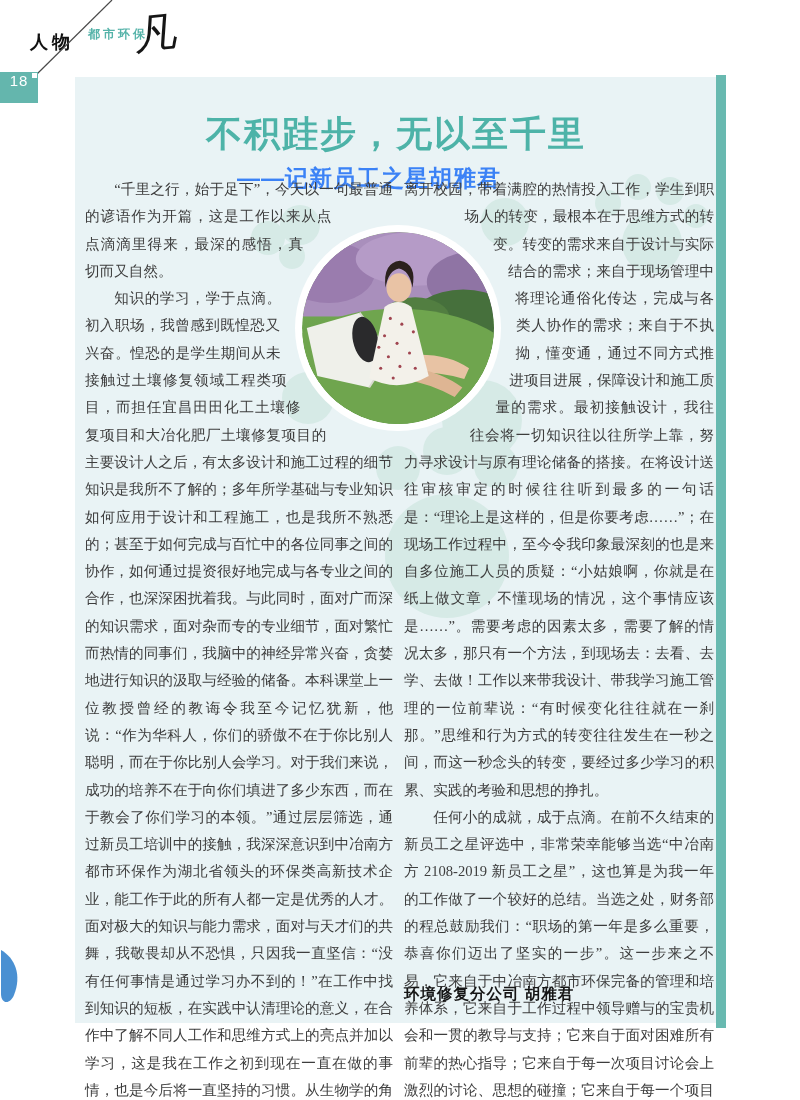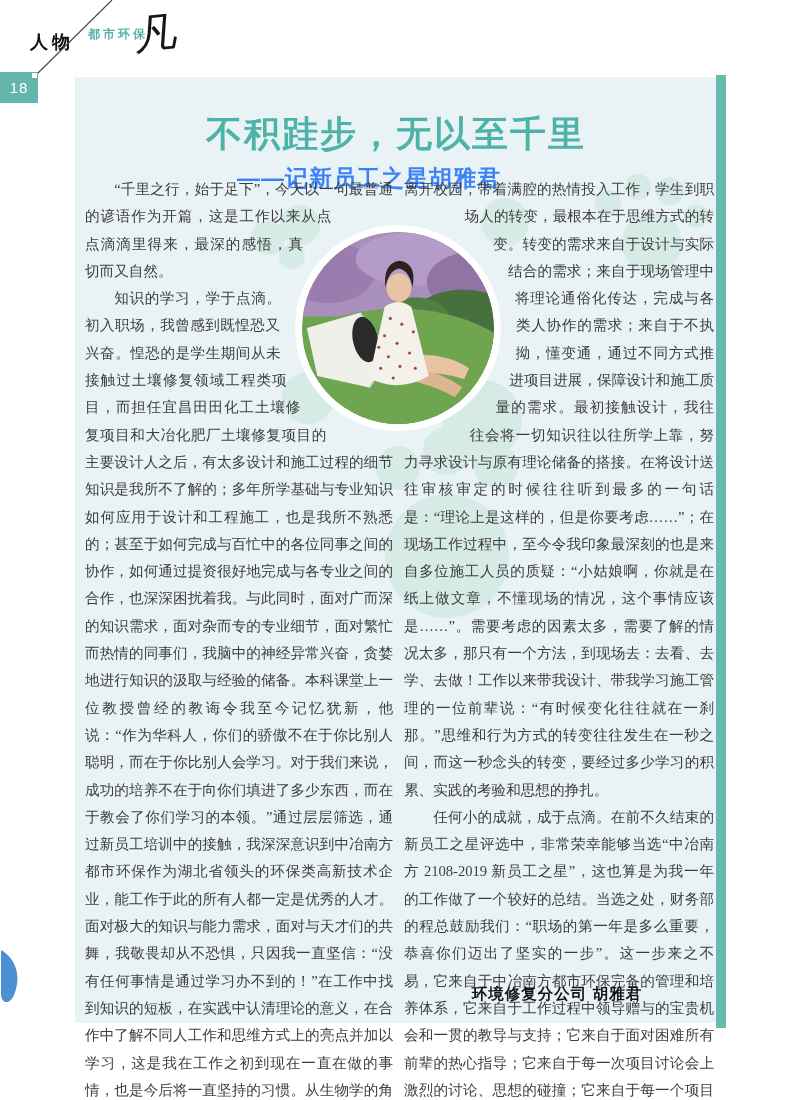--- a/index.html
+++ b/index.html
@@ -9,21 +9,21 @@
   }
   
   .section-label{position:absolute;left:30px;top:16px;font-size:18px;font-weight:bold;
     color:#111;letter-spacing:4px;z-index:4;margin-top:14px;}
   .header-line{position:absolute;left:28px;top:0;z-index:4;}
   .brand-label{position:absolute;left:88px;top:26px;font-size:12px;color:#55b3a9;
     letter-spacing:3px;font-weight:bold;z-index:4;}
   .fan-logo{position:absolute;left:136px;top:6px;font-size:42px;color:#161616;
     font-family:"Liberation Serif",serif;transform:skewX(-10deg) rotate(-6deg);z-index:4;}
   .page-badge{position:absolute;left:0;top:72px;width:38px;height:31px;background:#64b6ad;
-    color:#fff;z-index:4;display:flex;align-items:center;justify-content:center;
+    color:#fff;z-index:4;display:flex;justify-content:center;
     font-size:15px;letter-spacing:1px;}
   .badge-corner{position:absolute;right:1px;top:1px;width:5px;height:5px;background:#fff;}
   
   .panel{position:absolute;left:75px;top:77px;width:642px;height:946px;background:#e9f3f5;z-index:0;}
   .teal-strip{position:absolute;left:716px;top:75px;width:10px;height:953px;background:#68b9b0;z-index:1;}
   
   .paw{position:absolute;border-radius:50%;background:#d6eae6;z-index:1;}
   
   .title{position:absolute;left:75px;top:86px;width:642px;text-align:center;
     font-size:36px;font-weight:800;color:#4db3a8;letter-spacing:2px;z-index:2;}
@@ -36,21 +36,21 @@
   
   .col{position:absolute;top:176px;z-index:3;}
   .col-left{left:85px;width:308px;}
   .col-right{left:404px;width:310px;}
   .wrap-spacer{height:270px;}
   .spacer-left{float:right;width:235px;shape-outside:circle(118px at 240px 152px);}
   .spacer-right{float:left;width:235px;shape-outside:circle(118px at -6px 152px);}
   .para{margin:0;font-family:"Liberation Serif",serif;font-size:14.6px;line-height:27.3px;
     color:#3d3d3d;text-align:justify;}
   .para.indent{text-indent:2em;}
-  .signature{position:absolute;left:404px;top:984px;width:306px;text-align:center;
+  .signature{position:absolute;left:404px;top:984px;width:306px;text-align:left;
     font-size:15.5px;font-weight:bold;color:#151515;z-index:3;letter-spacing:1px;}
   
   .blue-petal{position:absolute;left:0;top:948px;z-index:4;}
 </style>
 </head>
 <body>
 
 <div class="panel"></div>
 <div class="teal-strip"></div>
 

